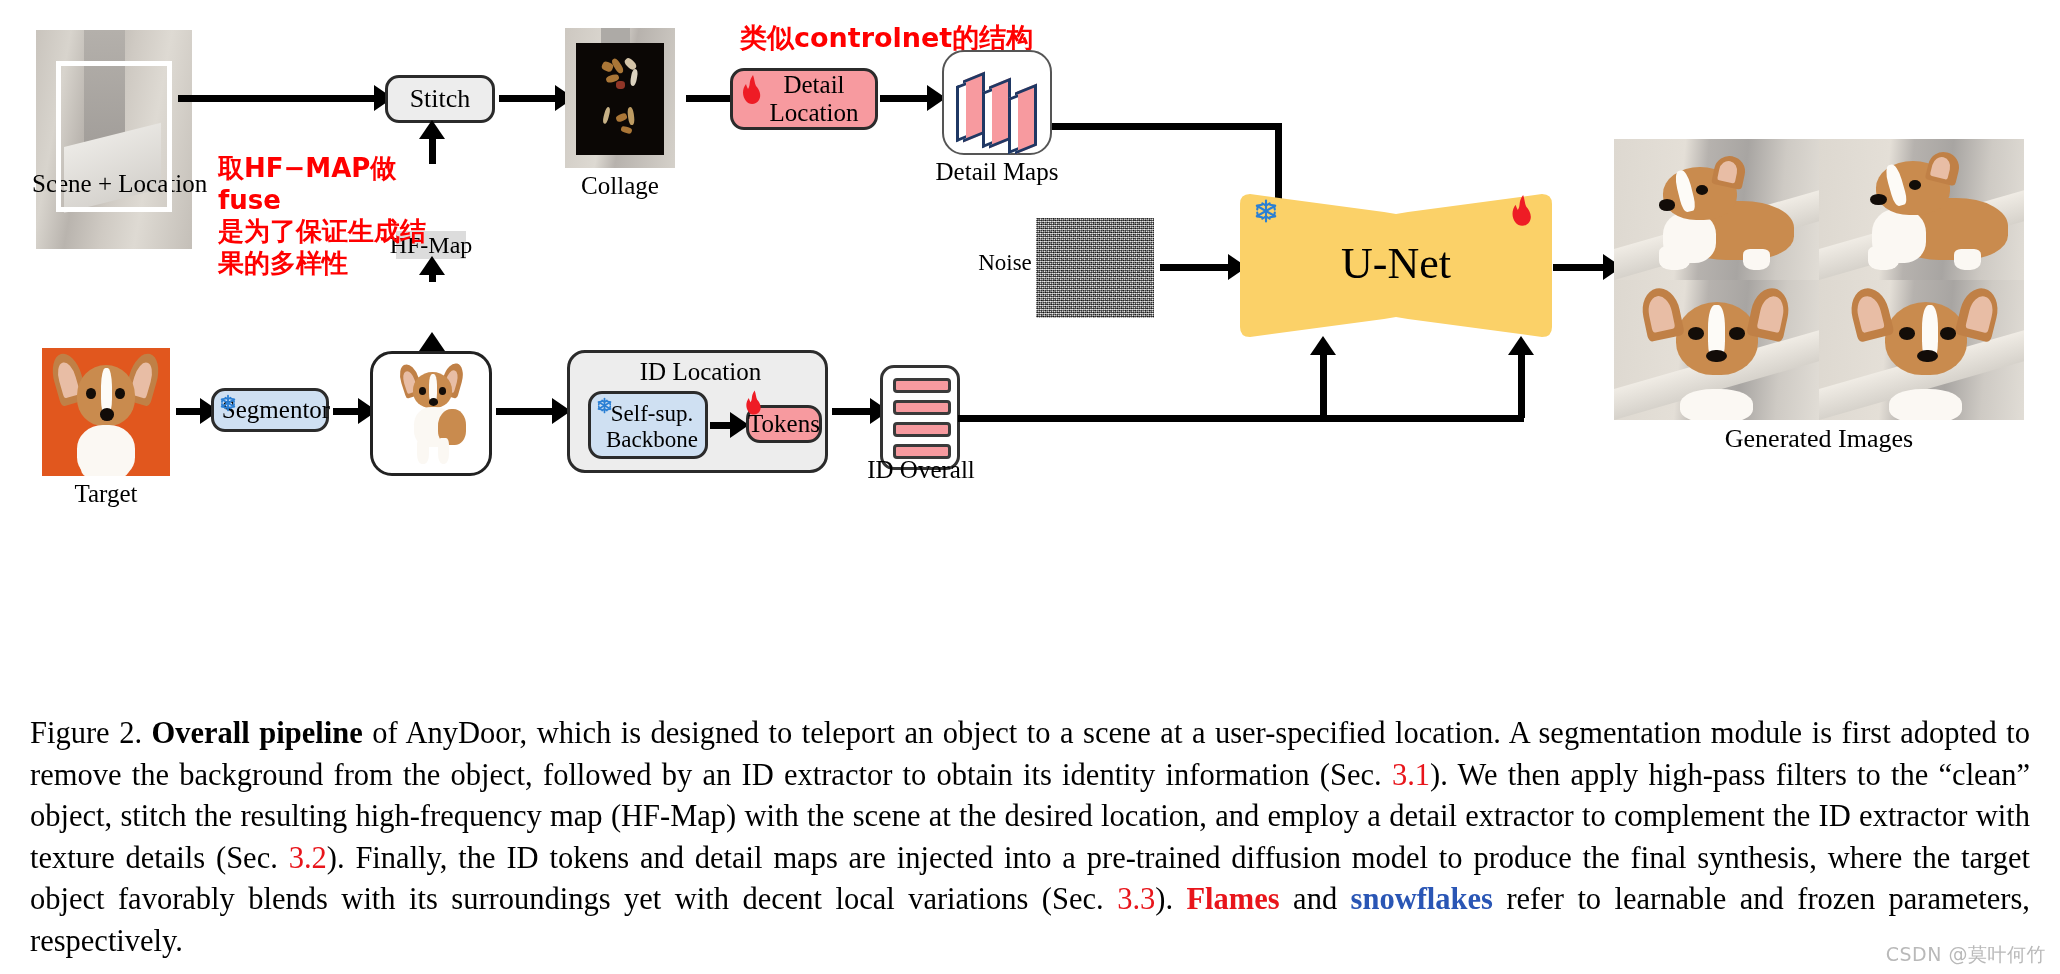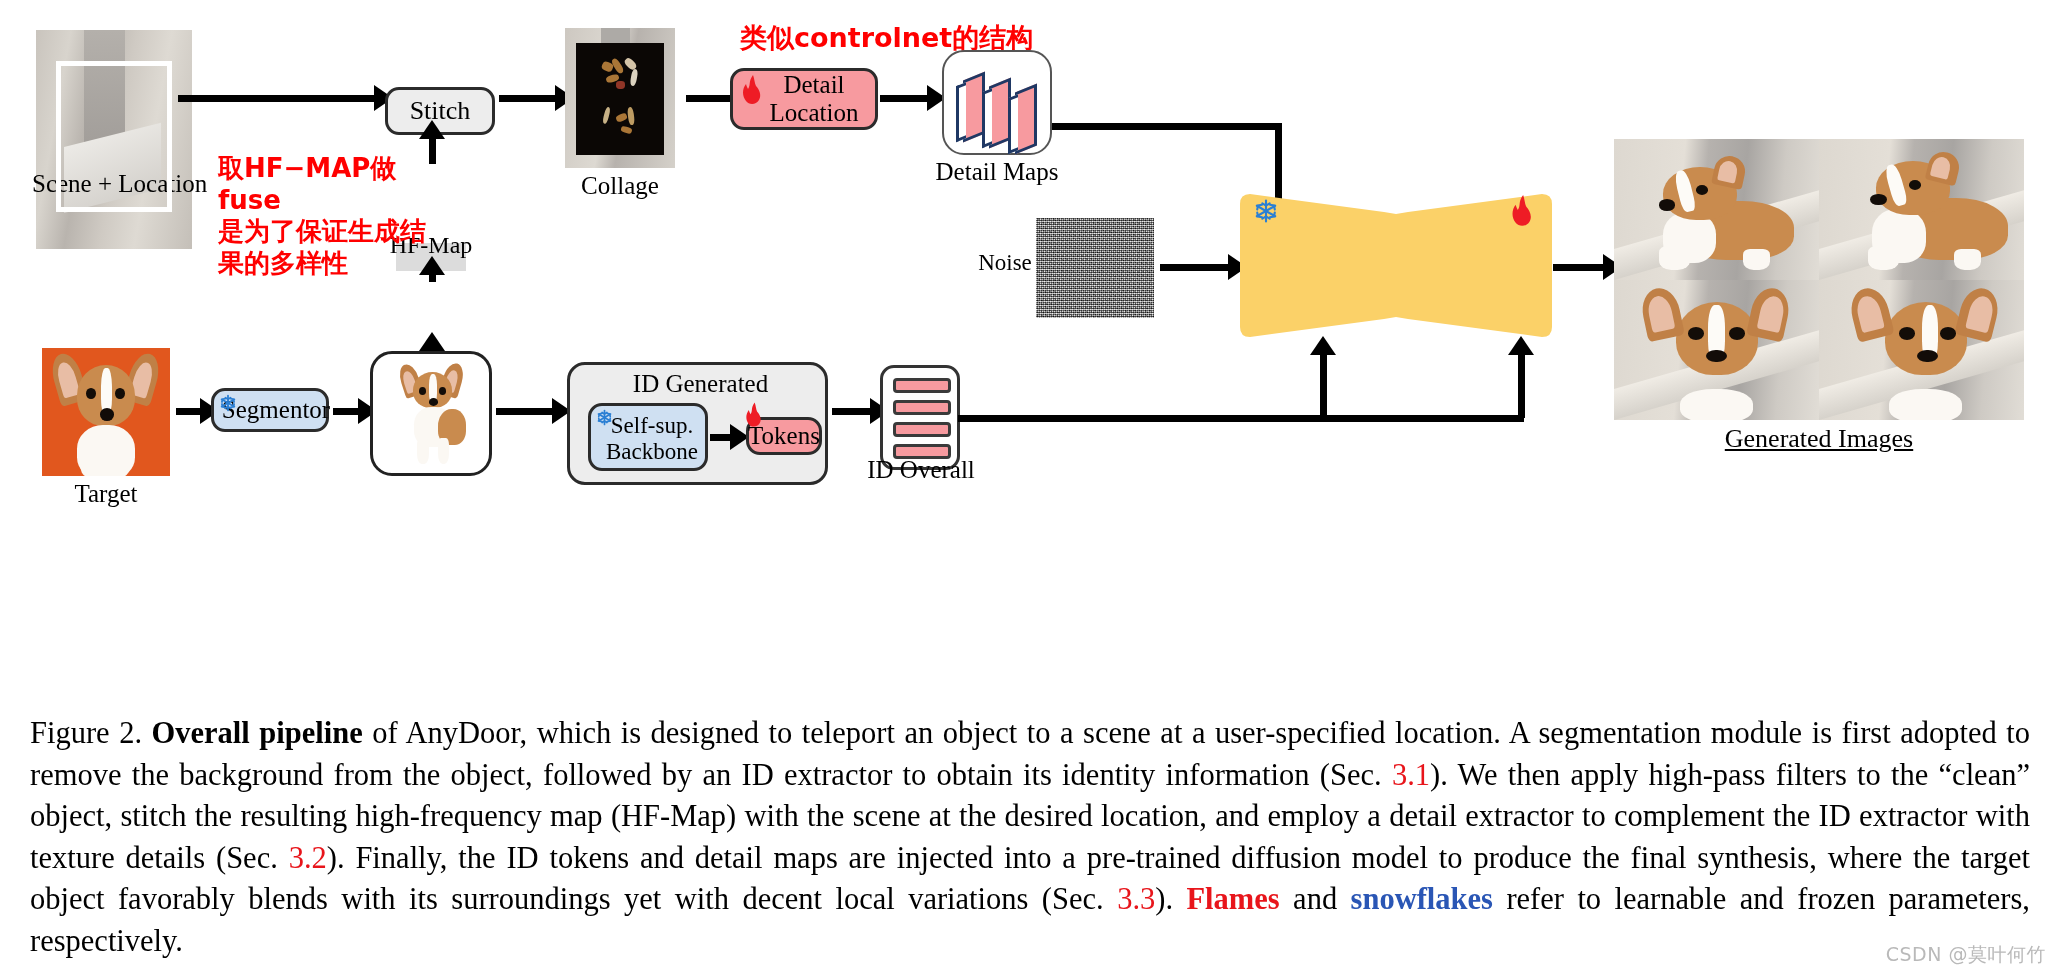--- a/index.html
+++ b/index.html
@@ -18,21 +18,20 @@
 
   
   .grey-box {
     background: #ededed;
     border: 3px solid #2b2b2b;
     border-radius: 14px;
     color: #000;
     font-family: "Liberation Serif", serif;
     font-weight: 400;
     line-height: 1.1;
-    margin-top: 12px;
   }
   .pink-box {
     background: #f79a9f;
     border: 3px solid #2b2b2b;
     border-radius: 14px;
     color: #000;
     line-height: 1.12;
   }
   .blue-box {
     background: #cfe0f2;
@@ -288,20 +287,21 @@
 
   <div class="abs label" style="left:950px; top:250px; width:110px; font-size:23px;">Noise</div>
   <div class="abs noise" style="left:1036px; top:218px; width:118px; height:100px;"></div>
 
   <div class="abs arrow-h" style="left:1160px; top:264px; width:72px;"></div>
   <div class="abs head-r" style="left:1228px; top:254px;"></div>
 
   <svg class="abs" width="320" height="155" viewBox="0 0 320 155" style="left:1236px; top:188px;">
     <path d="M14 6 Q4 6 4 16 L4 139 Q4 149 14 149 L148 131 L160 129 L172 131 L306 149 Q316 149 316 139 L316 16 Q316 6 306 6 L172 24 L160 26 L148 24 Z" fill="#fbd168"></path>
   </svg>
+  <div class="abs ctr" style="left:1236px; top:238px; width:320px; font-size:44px; justify-content:center;">U-Net</div>
   <svg class="abs" viewBox="0 0 32 32" width="26" height="26" style="left:1253px; top:198px;">
     <g stroke="#2a7fd4" stroke-width="2.6" stroke-linecap="round" fill="none">
       <line x1="16" y1="3" x2="16" y2="29"></line>
       <line x1="4.7" y1="9.5" x2="27.3" y2="22.5"></line>
       <line x1="4.7" y1="22.5" x2="27.3" y2="9.5"></line>
       <path d="M11.5 6.5 L16 9.3 L20.5 6.5"></path>
       <path d="M11.5 25.5 L16 22.7 L20.5 25.5"></path>
       <path d="M5.2 14.2 L6.2 9.2 L11.2 8.3"></path>
       <path d="M26.8 17.8 L25.8 22.8 L20.8 23.7"></path>
       <path d="M5.2 17.8 L6.2 22.8 L11.2 23.7"></path>
@@ -374,21 +374,21 @@
         <div class="earin" style="left:19%; top:12%; width:11%; height:25%; transform:rotate(-14deg);"></div>
         <div class="earin" style="left:73%; top:12%; width:11%; height:25%; transform:rotate(14deg);"></div>
         <div class="blaze" style="left:50%; top:18%; width:8%; height:40%; border-radius:40% 40% 35% 35%;"></div>
         <div class="eye" style="left:39%; top:34%; width:8%; height:9%;"></div>
         <div class="eye" style="left:59%; top:34%; width:8%; height:9%;"></div>
         <div class="nose" style="left:48%; top:50%; width:10%; height:9%;"></div>
         <div class="chest" style="left:34%; top:78%; width:36%; height:24%;"></div>
       </div>
     </div>
   </div>
-  <div class="abs label" style="left:1614px; top:424px; width:410px; font-size:26px;text-decoration:underline;">Generated Images</div>
+  <div class="abs label" style="left:1614px; top:424px; width:410px; font-size:26px;">Generated Images</div>
 
 
   <div class="abs arrow-v" style="left:429px; top:338px; height:20px;"></div>
   <div class="abs head-u" style="left:419px; top:332px;"></div>
 
   <div class="abs" style="left:42px; top:348px; width:128px; height:128px; background:#e1571e; overflow:hidden;">
     <div class="corgi" style="position:absolute; inset:0;">
       <div class="ear" style="left:9%; top:4%; width:22%; height:40%; transform:rotate(-16deg);"></div>
       <div class="ear" style="left:68%; top:4%; width:22%; height:40%; transform:rotate(16deg);"></div>
       <div class="earin" style="left:13%; top:11%; width:13%; height:27%; transform:rotate(-16deg);"></div>
@@ -443,21 +443,21 @@
       <div class="body" style="left:54%; top:44%; width:32%; height:32%;"></div>
       <div class="leg" style="left:31%; top:70%; width:13%; height:24%;"></div>
       <div class="leg" style="left:54%; top:70%; width:13%; height:24%;"></div>
     </div>
   </div>
 
   <div class="abs arrow-h" style="left:496px; top:408px; width:60px;"></div>
   <div class="abs head-r" style="left:552px; top:398px;"></div>
 
   <div class="abs grey-box" style="left:567px; top:350px; width:261px; height:123px; border-radius:18px;">
-    <div class="abs label" style="left:0; top:5px; width:261px; font-size:25px;">ID Generated</div>
+    <div class="abs label" style="left:0; top:5px; width:261px; font-size:25px;">ID Location</div>
 
     <div class="abs blue-box" style="left:18px; top:38px; width:120px; height:68px;">
       <div class="ctr" style="height:100%; flex-direction:column; font-size:23px; padding-left:8px; padding-top:4px;">
         <span>Self-sup.</span>
         <span>Backbone</span>
       </div>
       <svg class="abs" viewBox="0 0 32 32" width="17" height="17" style="left:5px; top:3px;">
         <g stroke="#2a7fd4" stroke-width="3.2" stroke-linecap="round" fill="none">
           <line x1="16" y1="3" x2="16" y2="29"></line>
           <line x1="4.7" y1="9.5" x2="27.3" y2="22.5"></line>

